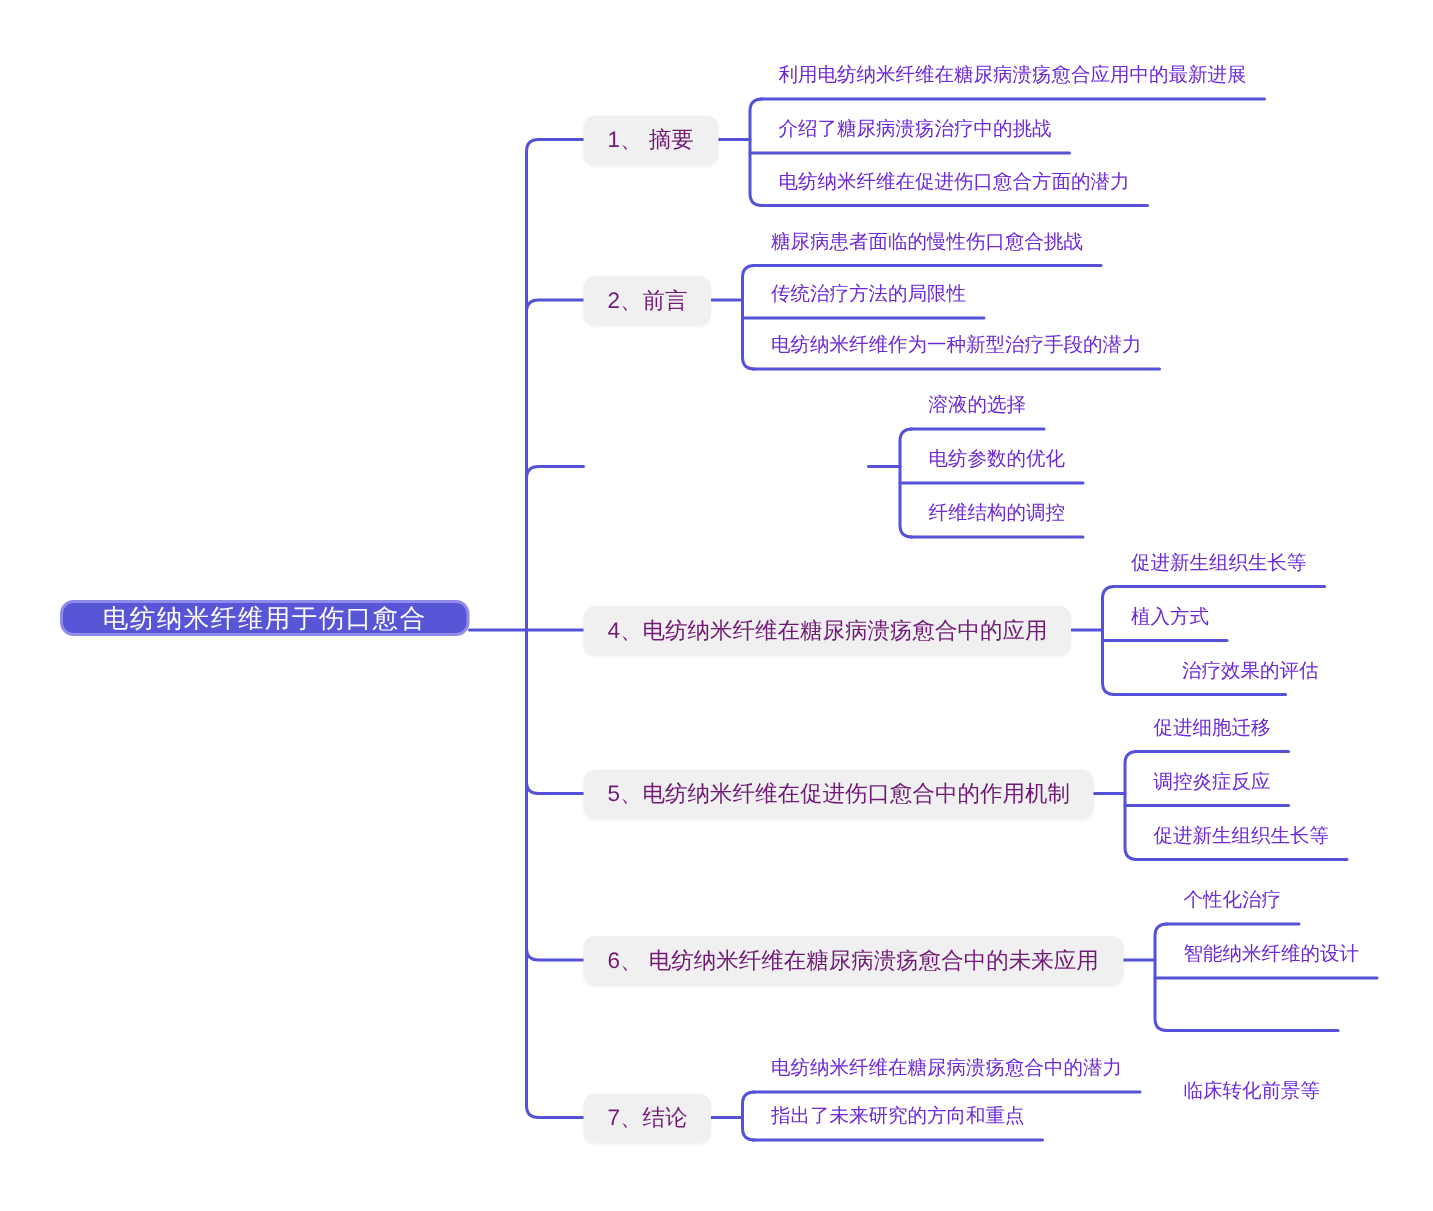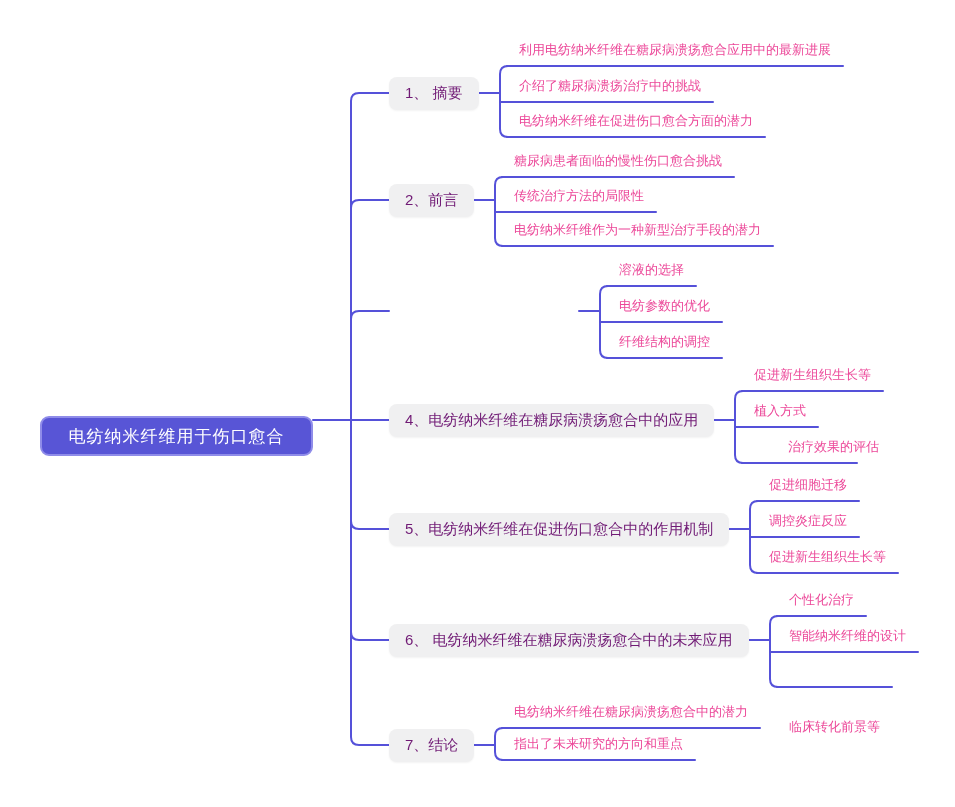--- a/index.html
+++ b/index.html
@@ -1,30 +1,30 @@
 <!DOCTYPE html>
 <html><head>
 <meta charset="utf-8">
 <style>
   html,body{margin:0;padding:0;background:#ffffff;font-family:"Liberation Sans","DejaVu Sans",sans-serif;}
   .canvas{position:relative;width:955px;height:807px;background:#ffffff;overflow:hidden;}
   #wires{position:absolute;left:0;top:0;width:955px;height:807px;}
   .root{
-    position:absolute;left:40px;top:400px;min-width:273px;height:40px;box-sizing:border-box;
+    position:absolute;left:40px;top:400px;min-width:273px;height:24px;box-sizing:border-box;
     background:#5855d6;border:2px solid #8f8ce9;border-radius:9px;
     color:#ffffff;font-size:17px;font-weight:500;letter-spacing:1px;
-    display:flex;align-items:center;justify-content:center;white-space:nowrap;z-index:2;margin-top:16px;
+    display:flex;align-items:center;justify-content:center;white-space:nowrap;z-index:2;
   }
   .l1{
     position:absolute;background:#f0f0f1;border-radius:8px;padding:7px 16px;
     font-size:15px;color:#701a75;white-space:nowrap;z-index:2;
     box-shadow:0 1px 2px rgba(0,0,0,0.05);
   }
   .kid{
-    position:absolute;font-size:13px;color:#ec4899;white-space:nowrap;
+    position:absolute;font-size:13px;color:#6d28d9;white-space:nowrap;
     padding:0 12px 7px 19px;z-index:2;
   }
 </style>
 </head>
 <body>
 
 <div class="canvas">
   <svg id="wires" viewBox="0 0 955 807">
       <g fill="none" stroke="#5551d9" stroke-width="2" stroke-linecap="round">
         <path d="M 389 93 L 359 93 Q 351 93 351 101 L 351 737 Q 351 745 359 745 L 389 745"></path>

